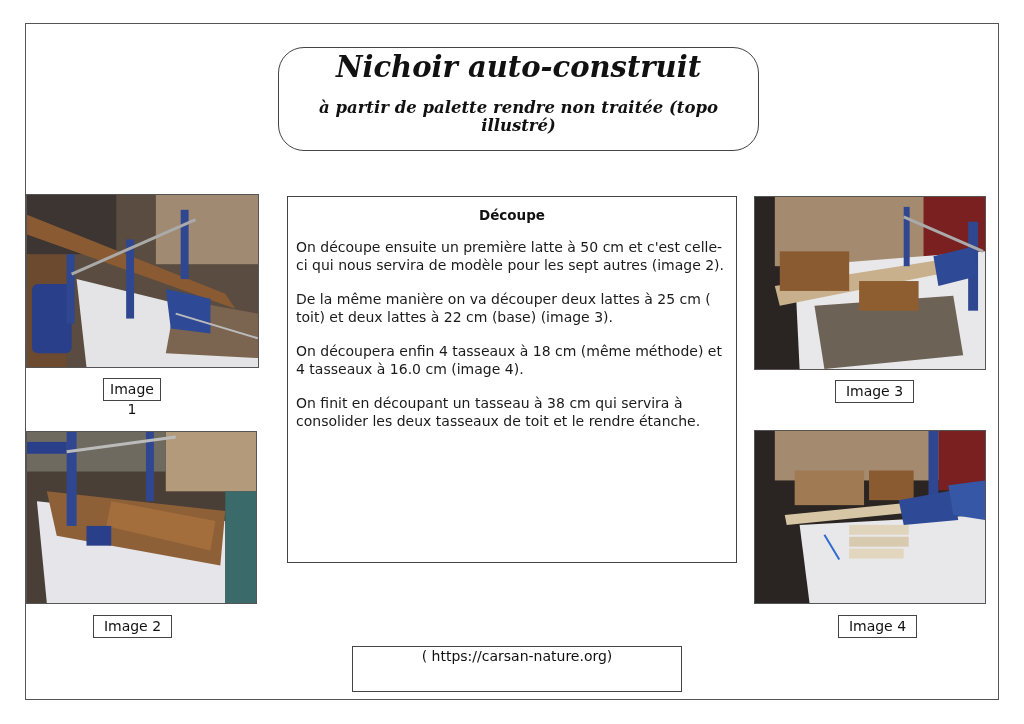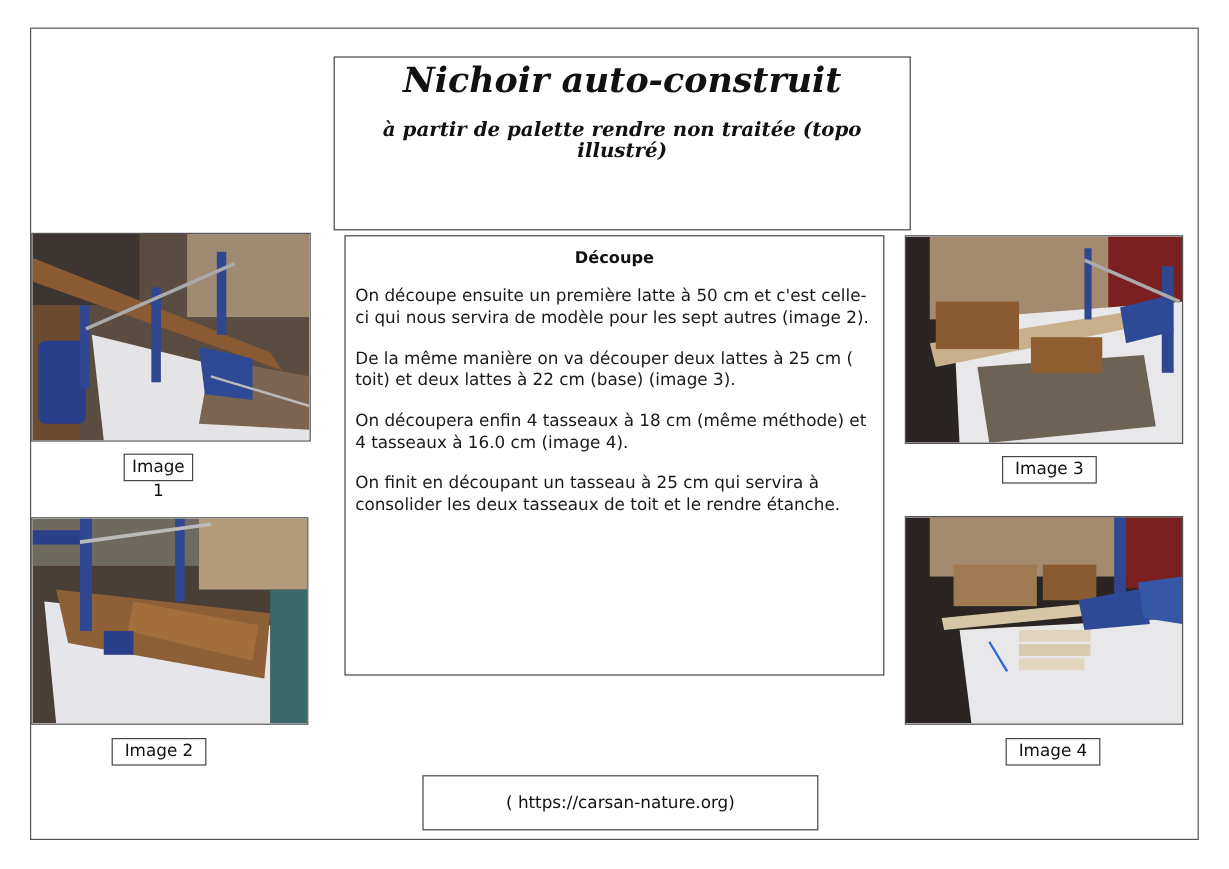--- a/index.html
+++ b/index.html
@@ -6,21 +6,21 @@
   body {
     width: 1024px; height: 724px; position: relative; overflow: hidden;
     background: #ffffff;
     font-family: "DejaVu Sans", sans-serif; color: #111;
   }
   .page-frame {
     position: absolute; left: 25px; top: 23px; width: 974px; height: 677px;
     border: 1.5px solid #555; box-sizing: border-box;
   }
   .box { position: absolute; border: 1.5px solid #444; box-sizing: border-box; background: #fff; }
-  .title-box { left: 278px; top: 47px; width: 481px; height: 145px; text-align: center; }
+  .title-box { left: 278px; top: 47px; width: 481px; height: 104px; text-align: center; border-radius: 26px; }
   .title {
     font-family: "DejaVu Serif", serif; font-style: italic; font-weight: bold;
     font-size: 29px; margin-top: 2px; line-height: 34px; color: #111;
   }
   .subtitle {
     font-family: "DejaVu Serif", serif; font-style: italic; font-weight: bold;
     font-size: 16.5px; line-height: 18px; margin: 15px 24px 0 24px; color: #111;
   }
   .text-box { left: 287px; top: 196px; width: 450px; height: 367px; padding: 8px 8px 0 8px; }
   .section-title { text-align: center; font-weight: bold; font-size: 13.5px; line-height: 18px; margin-top: 1px; }
@@ -29,38 +29,38 @@
   .photo {
     position: absolute; box-sizing: border-box; border: 1px solid #555; overflow: hidden;
   }
   .photo svg { display: block; width: 100%; height: 100%; }
   .caption {
     position: absolute; height: 23px; border: 1.5px solid #444; box-sizing: border-box;
     font-size: 14px; line-height: 20px; text-align: center; background: #fff;
   }
   .footer-box { left: 352px; top: 646px; width: 330px; height: 46px; text-align: center; }
   .footer-line1 { font-style: italic; font-size: 14px; line-height: 18px; margin-top: 2px; }
-  .footer-line2 { font-size: 14px; line-height: 18px; margin-top: 13px; }
+  .footer-line2 { font-size: 14px; line-height: 18px; margin-top: 0; }
 </style>
 </head>
 <body>
 
 <div class="page-frame"></div>
 
 <div class="box title-box">
   <div class="title">Nichoir auto-construit</div>
   <div class="subtitle">à partir de palette rendre non traitée (topo illustré)</div>
 </div>
 
 <div class="box text-box">
   <div class="section-title">Découpe</div>
   <p class="para">On découpe ensuite un première latte à 50 cm et c'est celle-ci qui nous servira de modèle pour les sept autres (image 2).</p>
   <p class="para">De la même manière on va découper deux lattes à 25 cm ( toit) et deux lattes à 22 cm (base) (image 3).</p>
   <p class="para">On découpera enfin 4 tasseaux à 18 cm (même méthode) et 4 tasseaux à 16.0 cm (image 4).</p>
-  <p class="para">On finit en découpant un tasseau à 25 cm qui servira à consolider les deux tasseaux de toit et le rendre étanche.</p>
+  <p class="para">On finit en découpant un tasseau à 38 cm qui servira à consolider les deux tasseaux de toit et le rendre étanche.</p>
 </div>
 
 <div class="photo" style="left:26px;top:194px;width:233px;height:174px;">
   <svg viewBox="0 0 233 174" preserveAspectRatio="none">
     <rect width="233" height="174" fill="#5a4c40"></rect>
     <rect x="0" y="0" width="90" height="60" fill="#3c3531"></rect>
     <rect x="130" y="0" width="103" height="70" fill="#a08a72"></rect>
     <rect x="0" y="60" width="40" height="114" fill="#6b4a30"></rect>
     <polygon points="50,85 233,130 233,174 60,174" fill="#e4e4e6"></polygon>
     <polygon points="0,20 200,100 210,115 0,40" fill="#8a5a32"></polygon>

